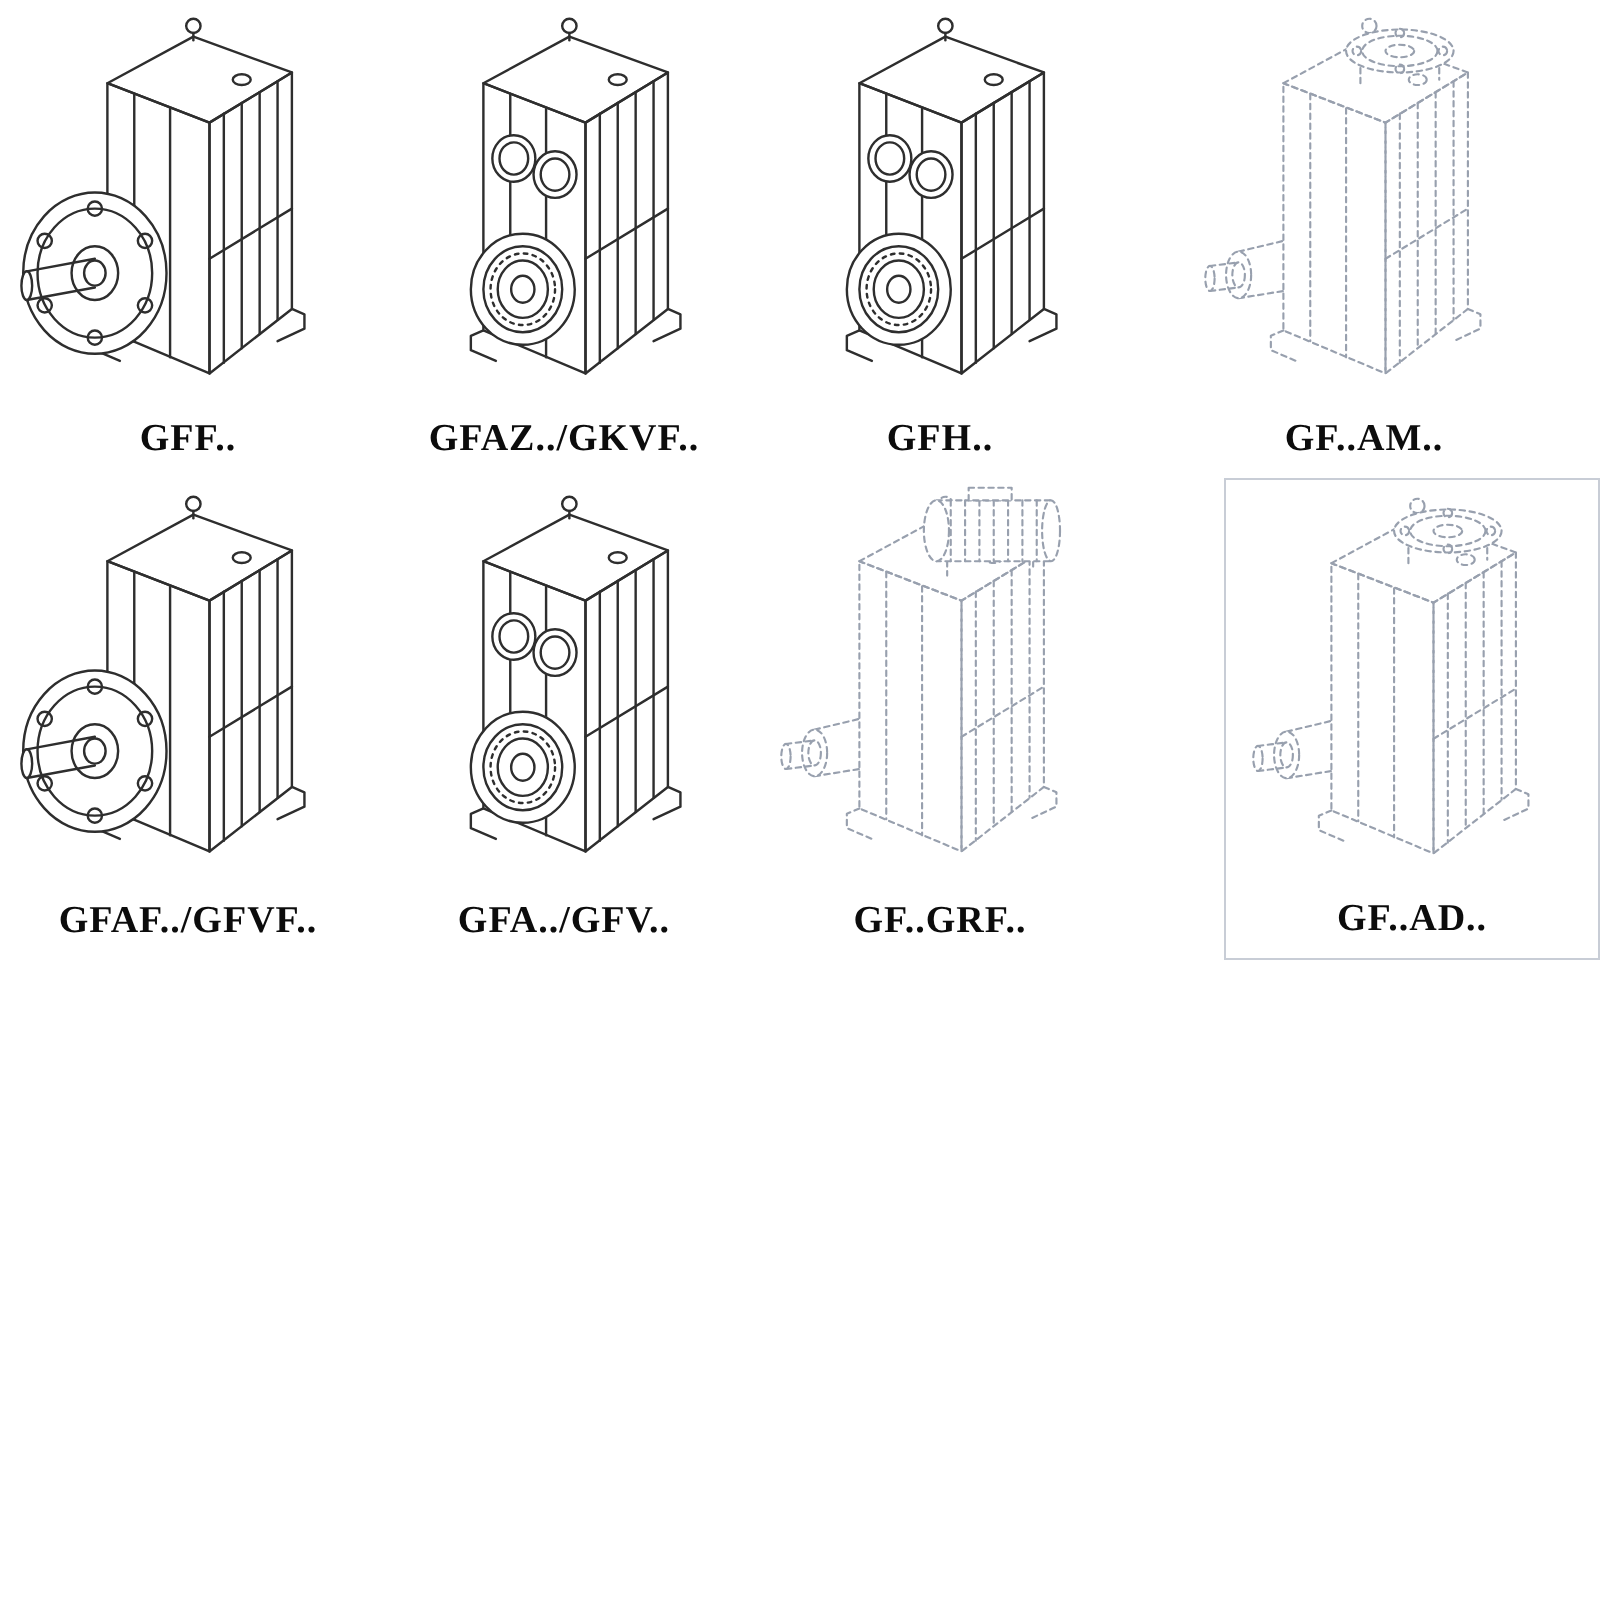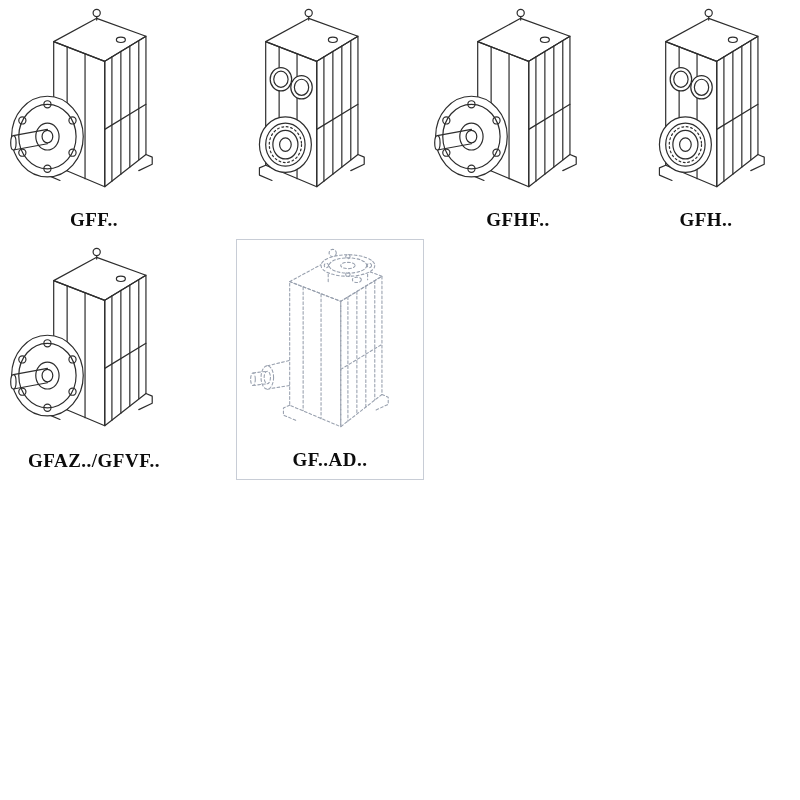--- a/index.html
+++ b/index.html
@@ -155,48 +155,61 @@
     <svg class="illus solid" viewBox="0 0 200 230">
       <use href="#gb-flange"></use>
     </svg>
     <figcaption class="label">GFF..</figcaption>
   </figure>
 
   <figure class="cell">
     <svg class="illus solid" viewBox="0 0 200 230">
       <use href="#gb-bores"></use>
     </svg>
+    <figcaption class="label">GFAZ../GKVF..</figcaption>
+  </figure>
+
+
+
+  <figure class="cell">
+    <svg class="illus solid" viewBox="0 0 200 230">
+      <use href="#gb-bores"></use>
+    </svg>
+    <figcaption class="label">GFH..</figcaption>
+  </figure>
+
+
+  <figure class="cell">
+    <svg class="illus dashed" viewBox="0 0 200 230">
+      <use href="#gb-flangetop"></use>
+    </svg>
+    <figcaption class="label">GF..AM..</figcaption>
   </figure>
 
 
   <figure class="cell">
     <svg class="illus solid" viewBox="0 0 200 230">
       <use href="#gb-flange"></use>
     </svg>
-    <figcaption class="label">GFHF..</figcaption>
-  </figure>
-
-  <figure class="cell">
-    <svg class="illus solid" viewBox="0 0 200 230">
-      <use href="#gb-bores"></use>
-    </svg>
-    <figcaption class="label">GFH..</figcaption>
-  </figure>
-
-
-
-
-  <figure class="cell">
-    <svg class="illus solid" viewBox="0 0 200 230">
-      <use href="#gb-flange"></use>
-    </svg>
-    <figcaption class="label">GFAZ../GFVF..</figcaption>
-  </figure>
-
-
+    <figcaption class="label">GFAF../GFVF..</figcaption>
+  </figure>
+
+  <figure class="cell">
+    <svg class="illus solid" viewBox="0 0 200 230">
+      <use href="#gb-bores"></use>
+    </svg>
+    <figcaption class="label">GFA../GFV..</figcaption>
+  </figure>
+
+  <figure class="cell">
+    <svg class="illus dashed" viewBox="0 0 200 230">
+      <use href="#gb-motor"></use>
+    </svg>
+    <figcaption class="label">GF..GRF..</figcaption>
+  </figure>
 
   <figure class="cell bordered">
     <svg class="illus dashed" viewBox="0 0 200 230">
       <use href="#gb-flangetop"></use>
     </svg>
     <figcaption class="label">GF..AD..</figcaption>
   </figure>
 </div>
 
 </body></html>

